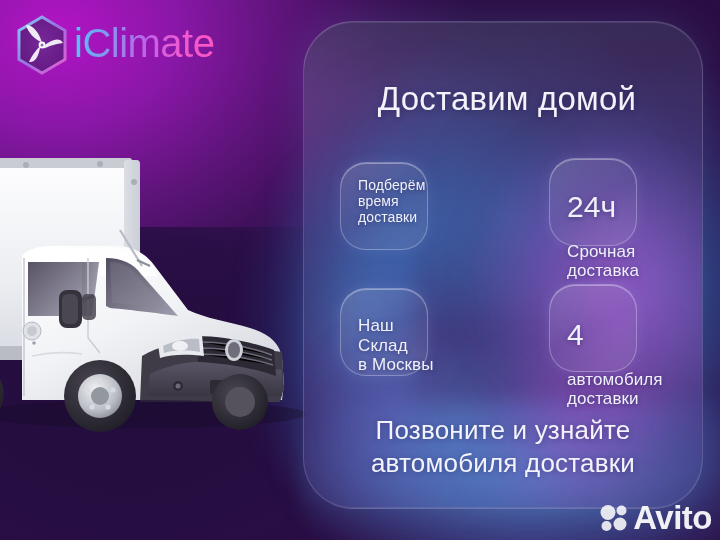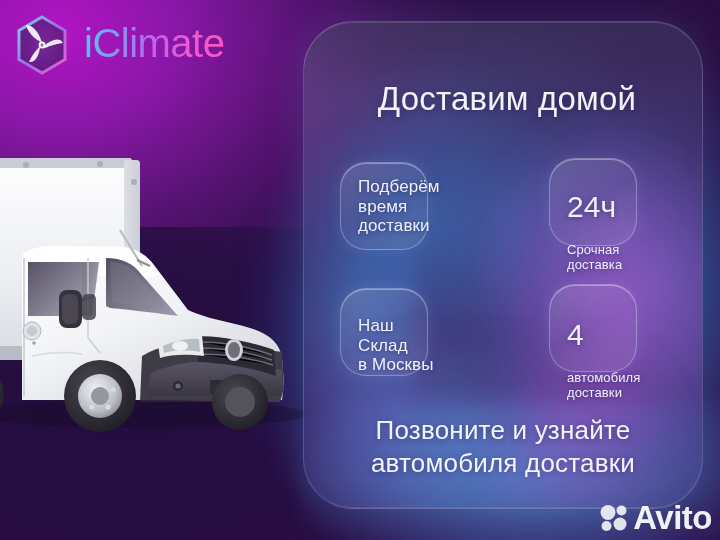--- a/index.html
+++ b/index.html
@@ -39,21 +39,21 @@
   }
   .bg-bottom-blue {
     position: absolute; left: 300px; bottom: -40px; width: 460px; height: 180px;
     background: radial-gradient(ellipse at 50% 40%, rgba(88,150,225,0.75) 0%, rgba(80,130,215,0.35) 50%, rgba(70,120,200,0) 80%);
     filter: blur(8px);
   }
 
   
   .logo-wrap {
     position: absolute; left: 14px; top: 14px;
-    display: flex; align-items: center; gap: 14px;
+    display: flex; align-items: center; gap: 4px;
     z-index: 40;
   }
   .logo-mark { width: 56px; height: 62px; position: relative; }
   .logo-text {
     font-size: 40px; font-weight: 400; letter-spacing: -0.5px;
     background: linear-gradient(100deg, #4fc8f5 0%, #7f9bf0 22%, #c062e8 52%, #f05ad0 75%, #ff55c0 100%);
     -webkit-background-clip: text; background-clip: text;
     -webkit-text-fill-color: transparent; color: transparent;
     line-height: 1; padding-bottom: 4px;
   }
@@ -113,26 +113,26 @@
   .gcard.c2 { left: 245px; top: 136px; }
   .gcard.c3 { left: 36px;  top: 266px; }
   .gcard.c4 { left: 245px; top: 262px; }
 
   .ctext {
     position: absolute; color: #eef0fb; font-weight: 300;
     line-height: 1.16; letter-spacing: 0.1px;
     text-shadow: 0 1px 5px rgba(25,15,55,0.40);
     z-index: 35; white-space: pre-line;
   }
-  .ctext.t1 { left: 54px;  top: 155px; font-size: 17px; }
+  .ctext.t1 { left: 54px;  top: 155px; font-size: 14px; }
   .ctext.t3 { left: 54px;  top: 294px; font-size: 17px; }
   .ctext.t2 { left: 263px; top: 150px; }
   .ctext.t4 { left: 263px; top: 278px; }
   .big { display: block; font-size: 30px; font-weight: 400; line-height: 1.05; margin-bottom: 1px; }
-  .sub { display: block; font-size: 13px; font-weight: 300; line-height: 1.16; white-space: pre-line; }
+  .sub { display: block; font-size: 17px; font-weight: 300; line-height: 1.16; white-space: pre-line; }
 
   .panel-cta {
     position: absolute; left: 0; right: 0; top: 392px; text-align: center;
     color: #f2f3fc; font-size: 26px; font-weight: 300; line-height: 1.25;
     letter-spacing: 0.2px; text-shadow: 0 1px 6px rgba(20,10,50,0.35);
     z-index: 34; white-space: pre-line;
   }
 
   
   .avito {

